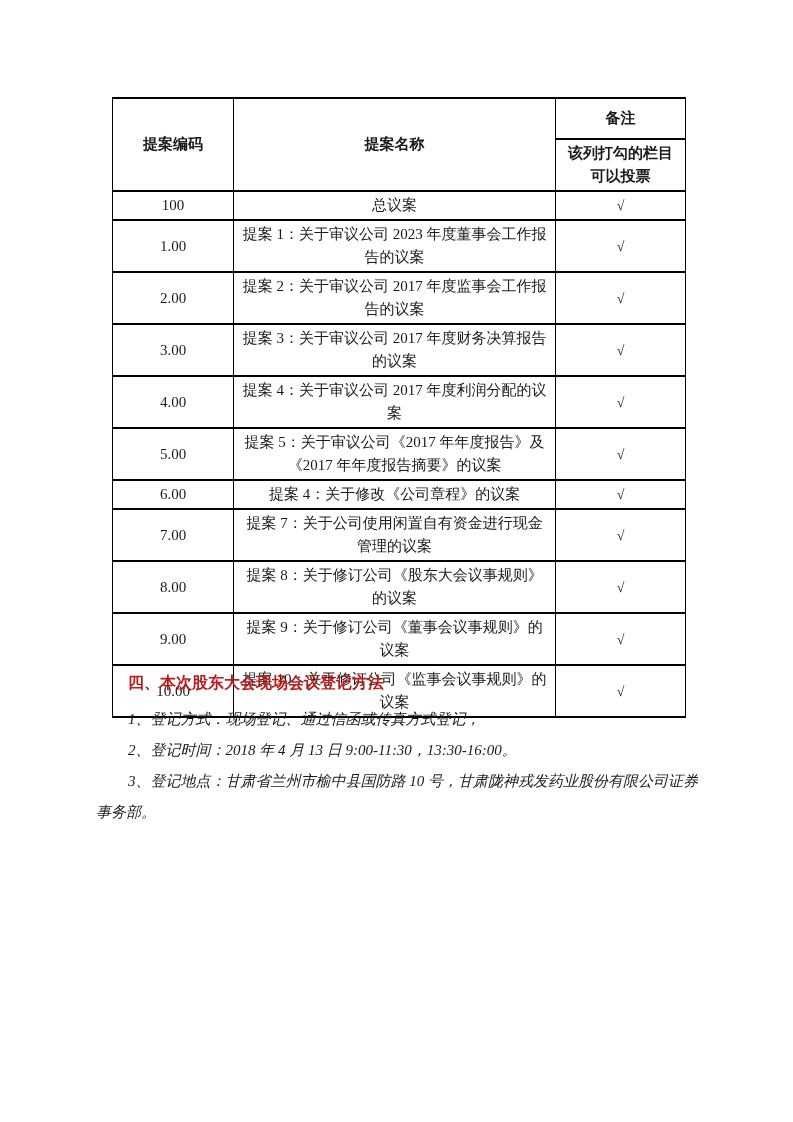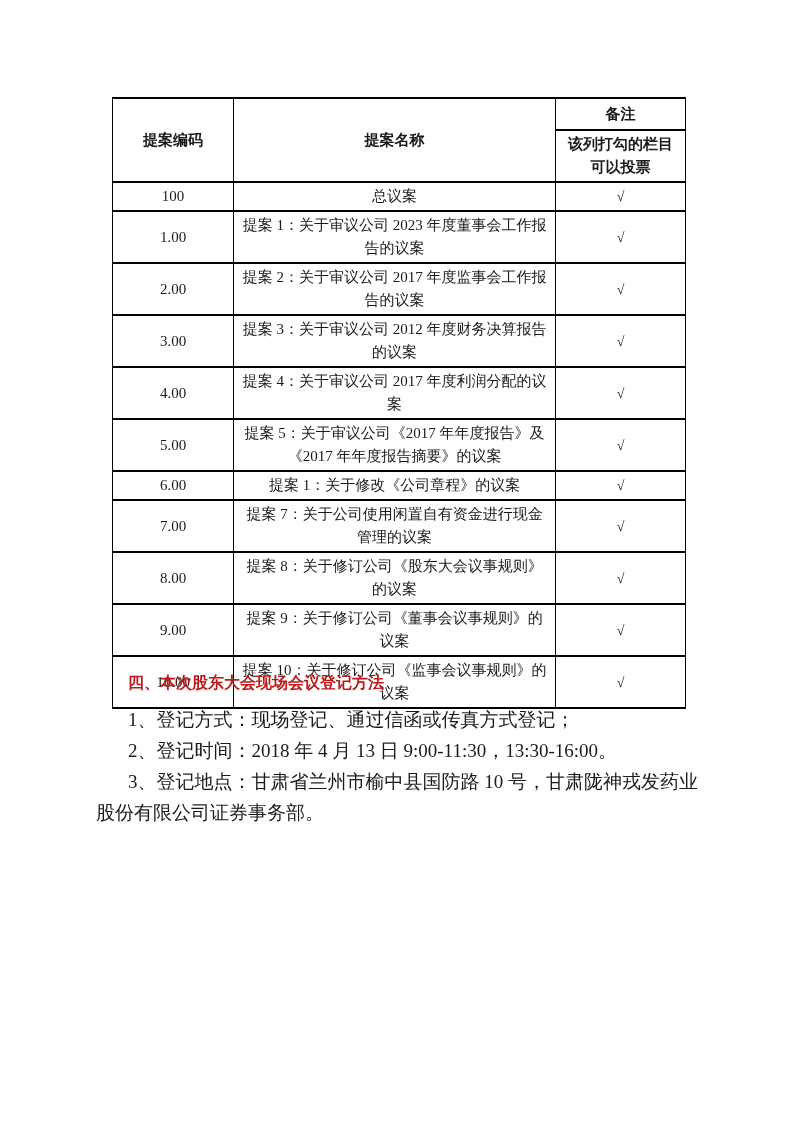--- a/index.html
+++ b/index.html
@@ -30,21 +30,21 @@
   table.proposals th, table.proposals td {
     border: 1px solid #000;
     border-top-width: 2px;
     border-bottom-width: 2px;
     vertical-align: middle;
     text-align: center;
     padding: 2px 6px;
     line-height: 23px;
   }
   table.proposals th { font-weight: bold; font-size: 15px; }
-  th.note-head { height: 32px; }
+  th.note-head { height: 41px; }
   th.note-sub { border-top-width: 1px; height: 50px; line-height: 22px; }
   tr.r-single td { height: 16px; }
   tr.r-double td { height: 47px; }
   td.name-left { text-align: left; padding-left: 9px; padding-right: 9px; }
   td.check-cell { font-size: 14px; }
   
   .section {
     position: absolute;
     left: 96px;
     top: 672px;
@@ -53,25 +53,26 @@
   .section-heading {
     font-family: Liberation Sans, sans-serif;
     font-weight: bold;
     font-size: 16px;
     line-height: 22px;
     padding-left: 32px;
     margin-bottom: 10px;
     color: #b91c1c;
   }
   .section p {
-    font-size: 19px;
+    font-size: 15px;
     line-height: 31px;
     text-indent: 32px;
     text-align: justify;
     color: #1a1a1a;
+    font-style: italic;
   }
 </style>
 </head>
 <body>
 
 <div class="page">
 
   <table class="proposals">
     <colgroup>
         <col class="c-code">
@@ -99,36 +100,36 @@
         <td class="name-left">提案 1：关于审议公司 2023 年度董事会工作报告的议案</td>
         <td class="check-cell">√</td>
       </tr>
       <tr class="r-double">
         <td>2.00</td>
         <td class="name-left">提案 2：关于审议公司 2017 年度监事会工作报告的议案</td>
         <td class="check-cell">√</td>
       </tr>
       <tr class="r-double">
         <td>3.00</td>
-        <td class="name-left">提案 3：关于审议公司 2012 年度财务决算报告的议案</td>
+        <td class="name-left">提案 3：关于审议公司 2017 年度财务决算报告的议案</td>
         <td class="check-cell">√</td>
       </tr>
       <tr class="r-double">
         <td>4.00</td>
         <td class="name-left">提案 4：关于审议公司 2017 年度利润分配的议案</td>
         <td class="check-cell">√</td>
       </tr>
       <tr class="r-double">
         <td>5.00</td>
         <td class="name-left">提案 5：关于审议公司《2017 年年度报告》及《2017 年年度报告摘要》的议案</td>
         <td class="check-cell">√</td>
       </tr>
       <tr class="r-single">
         <td>6.00</td>
-        <td class="name-left">提案 1：关于修改《公司章程》的议案</td>
+        <td class="name-left">提案 4：关于修改《公司章程》的议案</td>
         <td class="check-cell">√</td>
       </tr>
       <tr class="r-double">
         <td>7.00</td>
         <td class="name-left">提案 7：关于公司使用闲置自有资金进行现金管理的议案</td>
         <td class="check-cell">√</td>
       </tr>
       <tr class="r-double">
         <td>8.00</td>
         <td class="name-left">提案 8：关于修订公司《股东大会议事规则》的议案</td>

